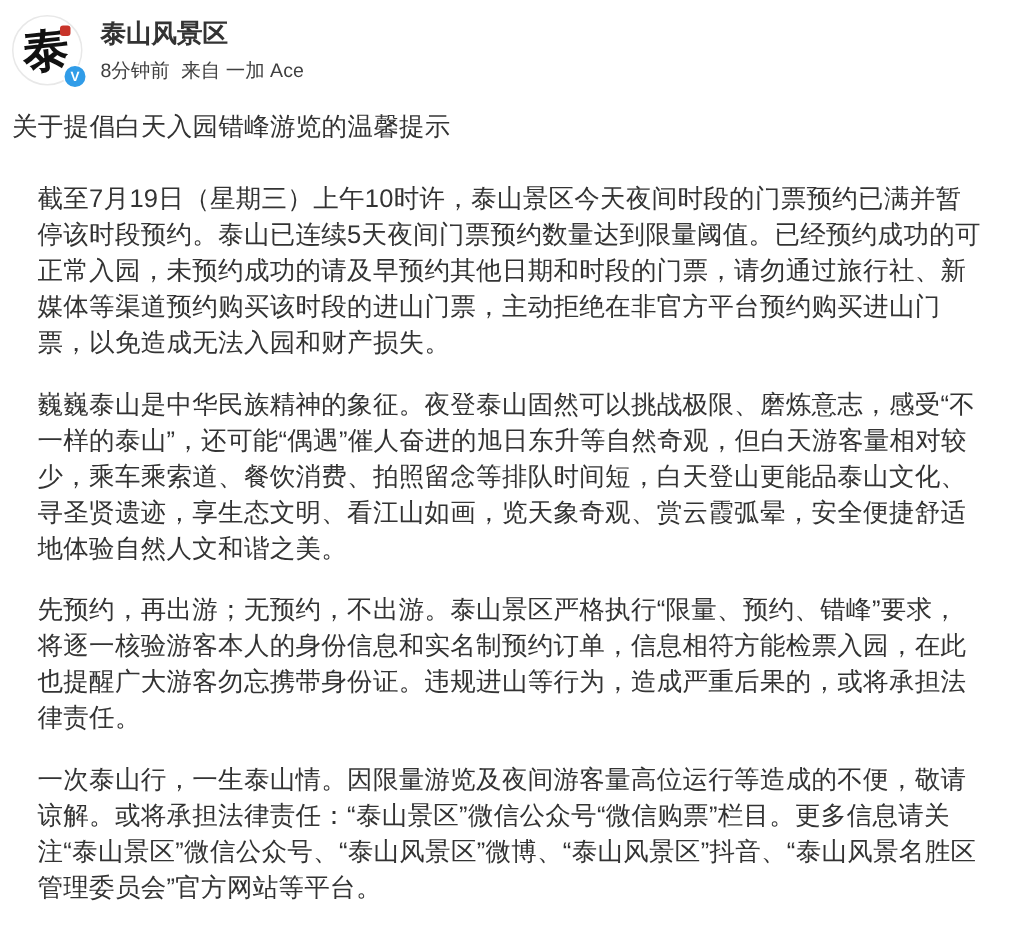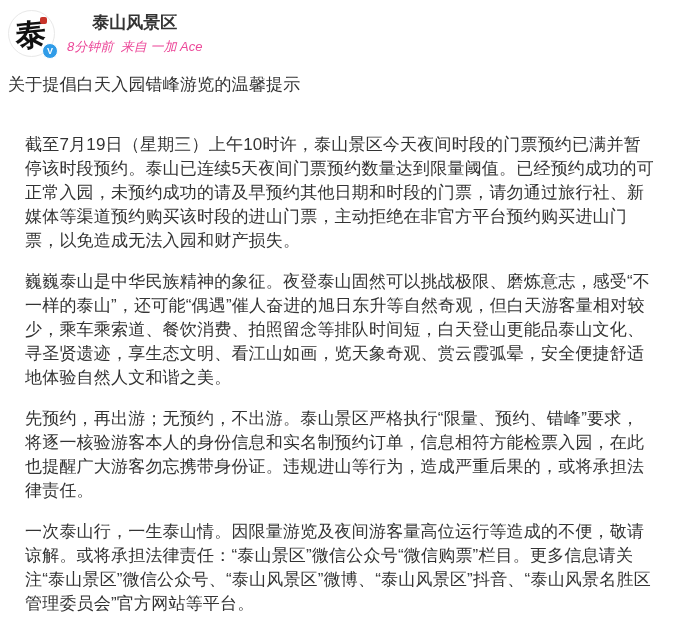--- a/index.html
+++ b/index.html
@@ -43,38 +43,38 @@
   .verified-badge {
     position: absolute; right: -3px; bottom: -2px;
     width: 16px; height: 16px; border-radius: 50%;
     background: #309ce8;
     border: 1.5px solid #ffffff;
     color: #ffffff;
     font-size: 9px; font-weight: bold;
     display: flex; align-items: center; justify-content: center;
     font-family: "Liberation Sans", sans-serif;
   }
-  .author-info { margin-left: 12px; padding-top: 3px; text-align: center; }
+  .author-info { margin-left: 12px; padding-top: 3px; }
   .author-name {
     font-size: 17px; font-weight: bold; color: #333333;
     line-height: 1.2; cursor: pointer;
   }
-  .meta { margin-top: 6px; font-size: 13px; color: #ec4899; line-height: 1.2; font-style: italic; }
+  .meta { margin-top: 6px; font-size: 13px; color: #404040; line-height: 1.2; }
   .meta .time { cursor: pointer; }
   .meta .source { margin-left: 4px; }
 
   
   .content {
     margin-top: 16px;
     font-size: 17px;
     line-height: 24px;
     color: #333333;
     letter-spacing: 0.2px;
   }
-  .post-title { margin-bottom: 36px; }
+  .post-title { margin-bottom: 24px; }
   .post-paragraph { margin: 17px; }
   .signature-block { margin-top: 26px; }
 </style>
 </head>
 <body>
 
 <div class="page">
   <div class="post">
 
     <div class="header">

